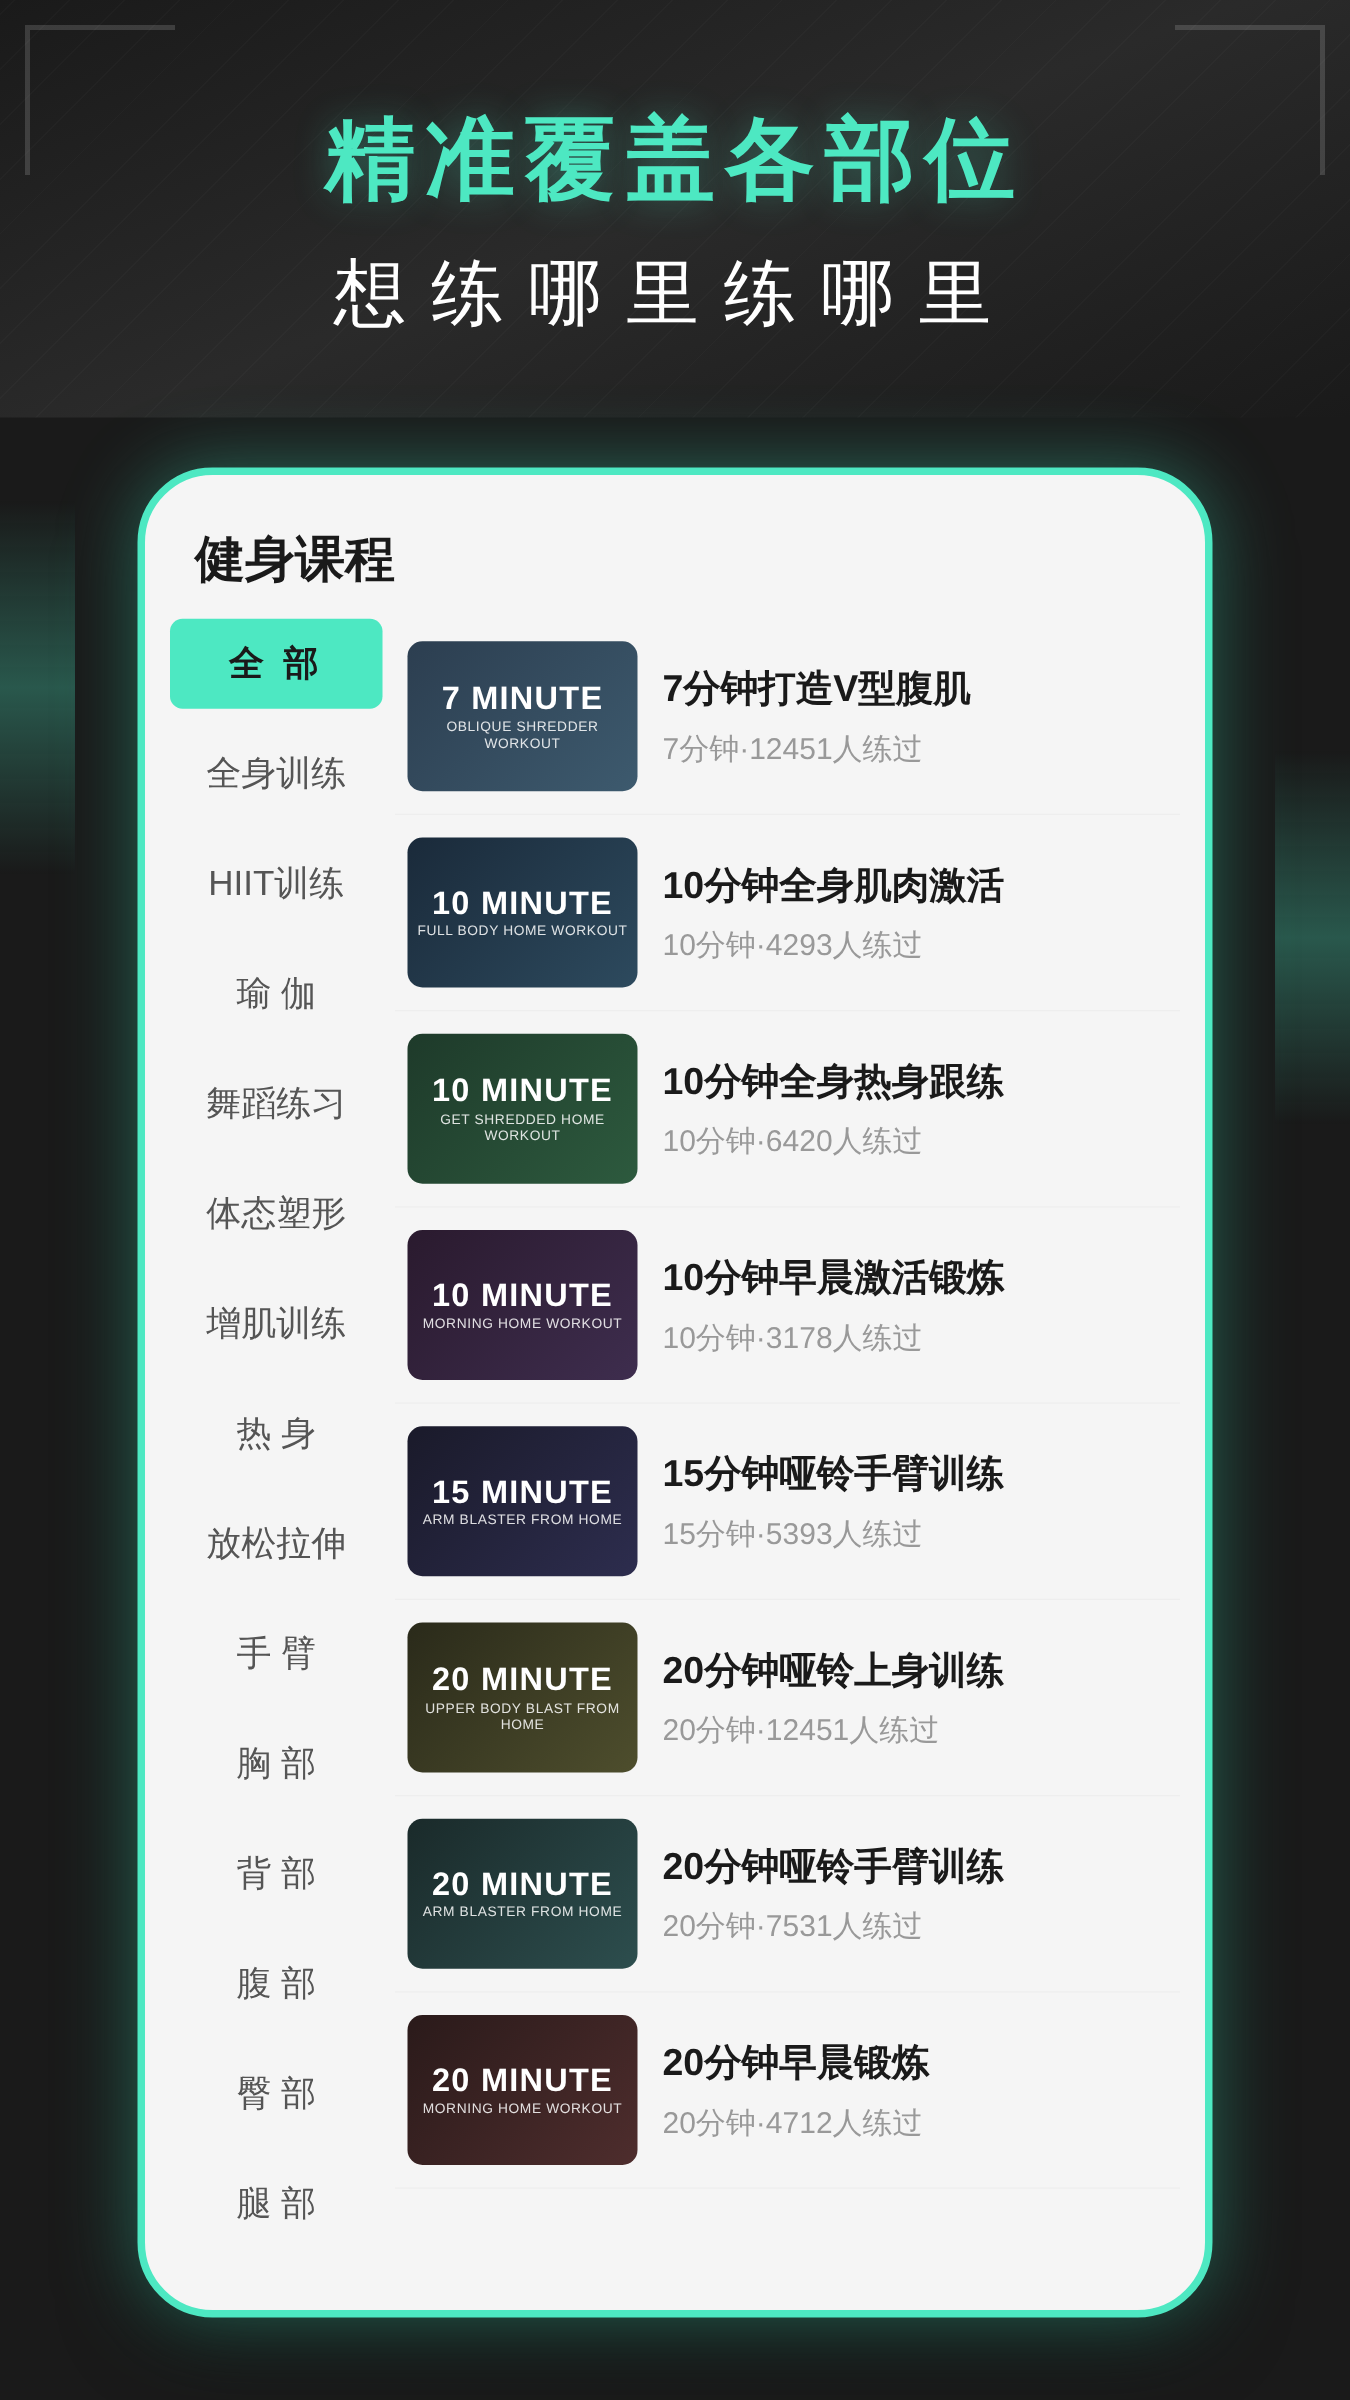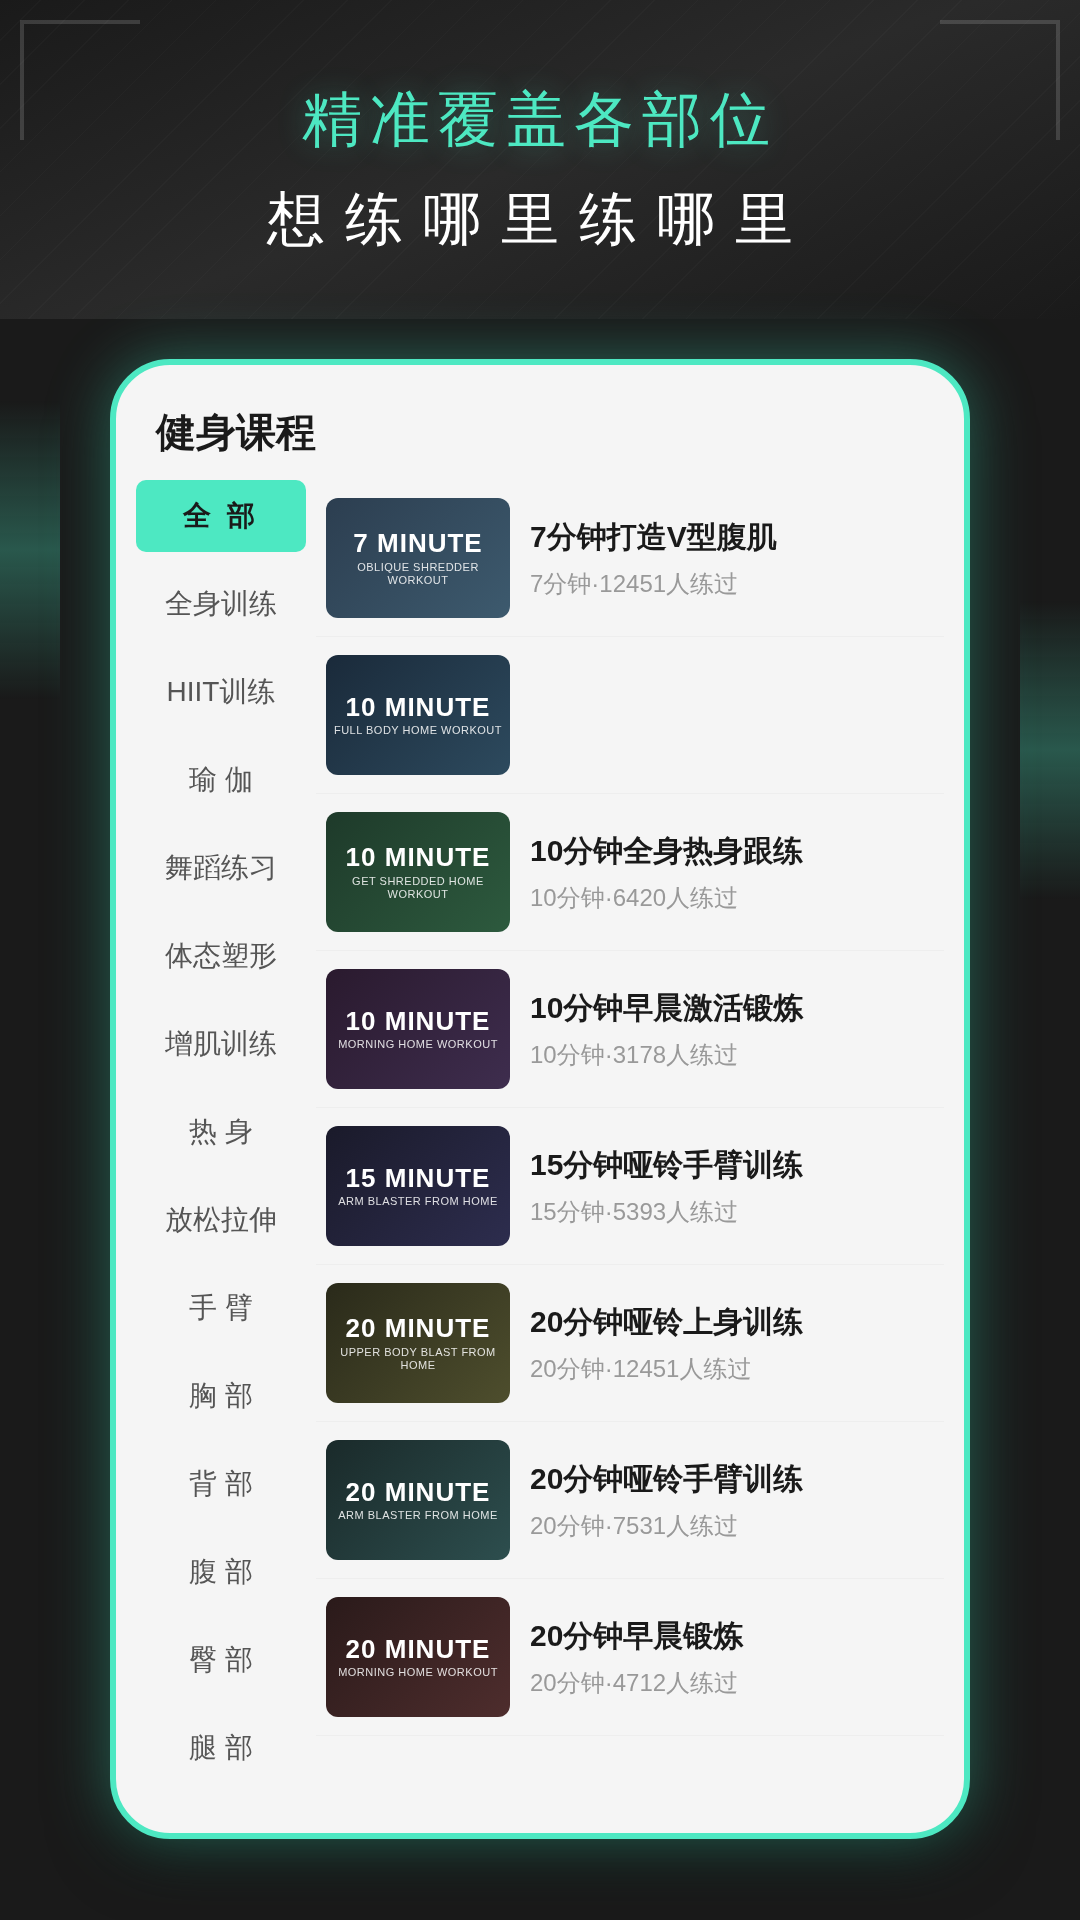--- a/index.html
+++ b/index.html
@@ -27,22 +27,22 @@
       background: repeating-linear-gradient(
         -45deg,
         transparent,
         transparent 30px,
         rgba(255,255,255,0.02) 30px,
         rgba(255,255,255,0.02) 31px
       );
     }
 
     .hero-title-main {
-      font-size: 60px;
-      font-weight: 400;
+      font-size: 72px;
+      font-weight: 700;
       color: #4de8c2;
       letter-spacing: 8px;
       position: relative;
       z-index: 1;
       text-shadow: 0 0 30px rgba(77,232,194,0.3);
     }
 
     .hero-title-sub {
       font-size: 58px;
       font-weight: 400;
@@ -270,20 +270,24 @@
             </div>
           </div>
           <div class="course-item">
             <div class="course-thumb thumb-2">
               <div class="thumb-bg"></div>
               <div class="thumb-label">
                 <div class="minute-text">10 MINUTE</div>
                 <div class="desc-text">FULL BODY HOME WORKOUT</div>
               </div>
             </div>
+            <div class="course-info">
+              <div class="course-name">10分钟全身肌肉激活</div>
+              <div class="course-meta">10分钟·4293人练过</div>
+            </div>
           </div>
           <div class="course-item">
             <div class="course-thumb thumb-3">
               <div class="thumb-bg"></div>
               <div class="thumb-label">
                 <div class="minute-text">10 MINUTE</div>
                 <div class="desc-text">GET SHREDDED HOME WORKOUT</div>
               </div>
             </div>
             <div class="course-info">

